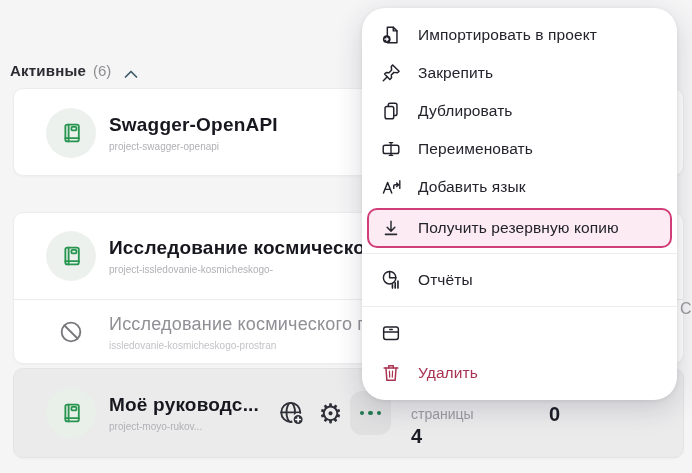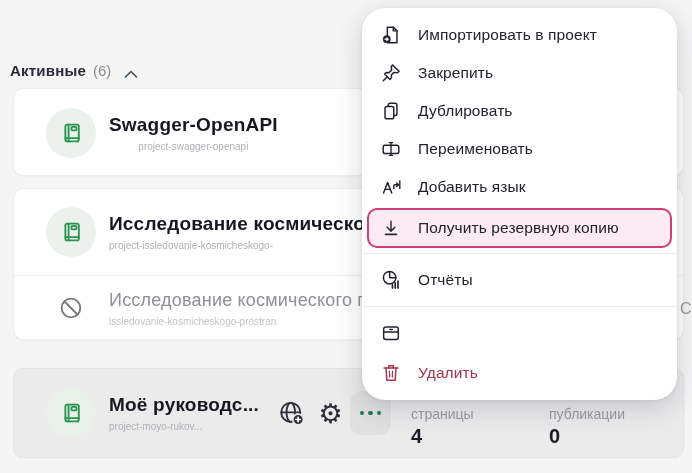--- a/index.html
+++ b/index.html
@@ -90,39 +90,39 @@
 <div class="section-header">
   <span class="section-title">Активные</span>
   <span class="section-count">(6)</span>
   <span class="section-chevron">
     <svg width="14" height="10" viewBox="0 0 14 10" fill="none" stroke="#3d5a67" stroke-width="1.7" stroke-linecap="round" stroke-linejoin="round">
         <polyline points="1.5,8 7,2.5 12.5,8"></polyline>
       </svg>
   </span>
 </div>
 
-<div class="card" style="top:88px;height:88px;text-align:center;">
+<div class="card" style="top:88px;height:88px;">
   <div class="card-row">
     <div class="icon-circle">
       <span>
         <svg width="26" height="26" viewBox="0 0 24 24" fill="none" stroke="#27954f" stroke-width="1.7" stroke-linecap="round" stroke-linejoin="round">
           <rect x="6.8" y="4.2" width="12.4" height="15.6" rx="1.8"></rect>
           <path d="M9.8 4.2 V19.8 M6.8 16.8 h12.4"></path>
           <rect x="12.4" y="6.4" width="4.6" height="3.2" rx="0.8"></rect>
         </svg>
       </span>
     </div>
     <div class="card-texts">
       <div class="card-title">Swagger-OpenAPI</div>
       <div class="card-subtitle">project-swagger-openapi</div>
     </div>
   </div>
 </div>
 
-<div class="card" style="top:188px;height:152px;">
+<div class="card" style="top:212px;height:152px;">
   <div class="card-row" style="height:86px;">
     <div class="icon-circle">
       <span>
         <svg width="26" height="26" viewBox="0 0 24 24" fill="none" stroke="#27954f" stroke-width="1.7" stroke-linecap="round" stroke-linejoin="round">
           <rect x="6.8" y="4.2" width="12.4" height="15.6" rx="1.8"></rect>
           <path d="M9.8 4.2 V19.8 M6.8 16.8 h12.4"></path>
           <rect x="12.4" y="6.4" width="4.6" height="3.2" rx="0.8"></rect>
         </svg>
       </span>
     </div>
@@ -180,21 +180,20 @@
     <button class="ellipsis-btn">
       <span class="dot"></span>
       <span class="dot"></span>
       <span class="dot"></span>
     </button>
     <div class="stat" style="margin-left:20px;">
       <div class="stat-label">страницы</div>
       <div class="stat-value">4</div>
     </div>
     <div class="stat">
-      <div class="stat-label">публикации</div>
       <div class="stat-value">0</div>
     </div>
   </div>
 </div>
 
 <div class="text-fragment">С</div>
 
 <div class="context-menu">
 
   <div class="menu-item">

